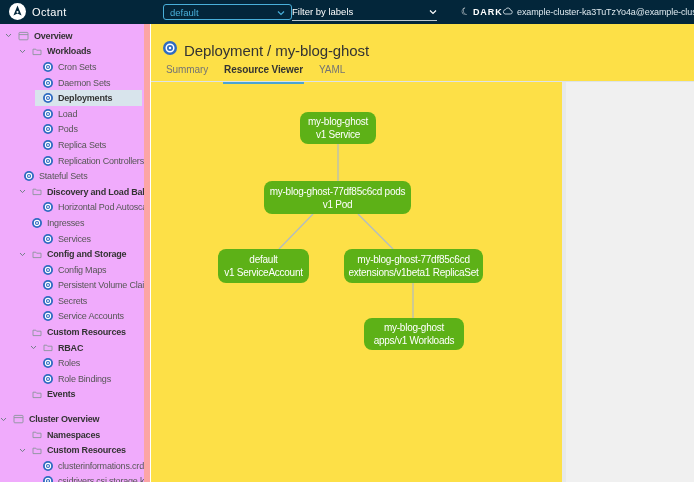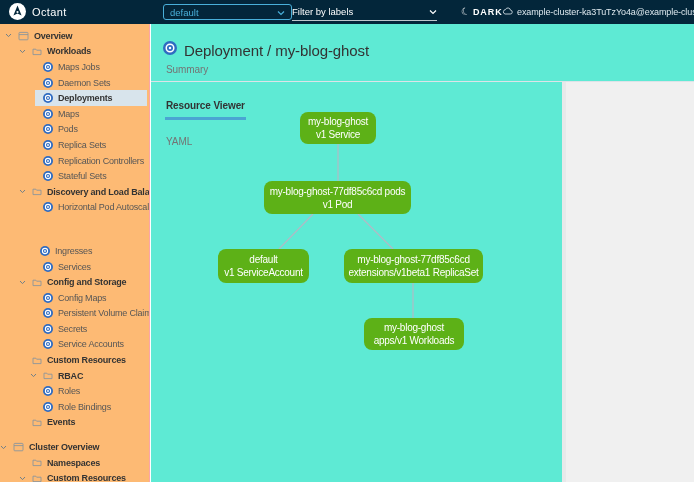--- a/index.html
+++ b/index.html
@@ -11,35 +11,35 @@
   .logo{position:absolute;left:9px;top:3px;width:17px;height:17px;}
   .app-name{position:absolute;left:32px;top:0;height:24px;line-height:24px;color:#fff;font-size:11px;letter-spacing:.4px;}
   .ns-dd{position:absolute;left:163px;top:4px;width:115px;height:14px;border:1px solid #49afd9;border-radius:3px;color:#49afd9;font-size:9.5px;display:flex;justify-content:space-between;align-items:center;padding:0 6px;cursor:pointer;}
   .filter{position:absolute;left:292px;top:3px;width:145px;height:17px;border-bottom:1px solid rgba(255,255,255,.75);color:#fff;font-size:9.5px;display:flex;justify-content:space-between;align-items:center;cursor:text;}
   .dark{position:absolute;left:461px;top:0;height:24px;display:flex;align-items:center;gap:3px;color:#fff;cursor:pointer;}
   .dark .moon{font-size:10px;line-height:1;transform:rotate(-15deg);}
   .dark .dlabel{font-size:9px;font-weight:700;letter-spacing:.9px;}
   .ctx{position:absolute;left:502px;top:0;height:24px;display:flex;align-items:center;gap:4px;color:#dde8ee;font-size:9px;letter-spacing:-.1px;cursor:pointer;white-space:nowrap;}
 
   
-  .sidebar{position:absolute;left:0;top:24px;width:150px;bottom:0;background:#fdba74;border-right:1px solid #fca5a5;overflow:hidden;box-sizing:border-box;padding-top:4px;}
+  .sidebar{position:absolute;left:0;top:24px;width:150px;bottom:0;background:#f0abfc;border-right:6px solid #fca5a5;overflow:hidden;box-sizing:border-box;padding-top:4px;}
   .srow{height:15.6px;display:flex;align-items:center;font-size:9px;letter-spacing:-.2px;color:#565656;white-space:nowrap;cursor:pointer;overflow:hidden;}
   .srow.bold{font-weight:700;color:#333;}
   .srow.gap{margin-top:9px;}
   .srow .chev{width:13px;flex:none;display:flex;align-items:center;}
   .srow .inner{display:flex;align-items:center;gap:5px;flex:1;height:100%;min-width:0;}
   .srow .inner .ic{flex:none;display:flex;align-items:center;}
   .srow.selected .inner{background:#d8e4ec;margin-left:-8px;padding-left:8px;margin-right:2px;}
   .srow.selected{color:#333;font-weight:700;}
 
   
-  .main{position:absolute;left:151px;top:24px;right:0;bottom:0;background:#5eead4;}
+  .main{position:absolute;left:151px;top:24px;right:0;bottom:0;background:#fde047;}
   .title-row{position:absolute;left:12px;top:17px;display:flex;align-items:center;gap:7px;}
   .title{font-size:15px;color:#333;letter-spacing:-.1px;}
-  .tabs{position:absolute;left:14px;top:38px;display:flex;gap:14px;flex-direction:column;}
+  .tabs{position:absolute;left:14px;top:38px;display:flex;gap:14px;}
   .tab{font-size:10px;color:#747474;padding:2px 1px 9px 1px;position:relative;cursor:pointer;letter-spacing:-.1px;}
   .tab.active{color:#333;font-weight:700;}
   .tab.active::after{content:"";position:absolute;left:0;right:0;bottom:0;height:3px;background:#4aa5d2;}
   .tabs-line{position:absolute;left:0;right:0;top:57px;height:1px;background:#dde3e8;}
 
   .graph{position:absolute;left:0;top:58px;width:411px;bottom:0;}
   .edges{position:absolute;left:0;top:0;}
   .node{position:absolute;background:#5db117;color:#fff;font-size:10px;letter-spacing:-.25px;text-align:center;display:flex;flex-direction:column;justify-content:center;line-height:1.3;border-radius:8px;cursor:pointer;box-sizing:border-box;padding:2px;}
   .right-panel{position:absolute;left:411px;top:58px;right:0;bottom:0;background:#f0f0f0;border-left:4px solid #e7e9ea;box-sizing:border-box;}
 </style>
@@ -126,21 +126,21 @@
       </div>
       <div class="srow" style="padding-left: 43px;">
         <div class="inner">
           <span class="ic">
             <svg width="10" height="10" viewBox="0 0 10 10">
               <circle cx="5" cy="5" r="5" fill="#2f6bc1"></circle>
               <circle cx="5" cy="5" r="2.6" fill="none" stroke="#fff" stroke-width="1.1"></circle>
               <circle cx="5" cy="5" r="0.9" fill="#fff"></circle>
             </svg>
           </span>
-          <span>Maps Jobs</span>
+          <span>Cron Sets</span>
         </div>
       </div>
       <div class="srow" style="padding-left: 43px;">
         <div class="inner">
           <span class="ic">
             <svg width="10" height="10" viewBox="0 0 10 10">
               <circle cx="5" cy="5" r="5" fill="#2f6bc1"></circle>
               <circle cx="5" cy="5" r="2.6" fill="none" stroke="#fff" stroke-width="1.1"></circle>
               <circle cx="5" cy="5" r="0.9" fill="#fff"></circle>
             </svg>
@@ -162,21 +162,21 @@
       </div>
       <div class="srow" style="padding-left: 43px;">
         <div class="inner">
           <span class="ic">
             <svg width="10" height="10" viewBox="0 0 10 10">
               <circle cx="5" cy="5" r="5" fill="#2f6bc1"></circle>
               <circle cx="5" cy="5" r="2.6" fill="none" stroke="#fff" stroke-width="1.1"></circle>
               <circle cx="5" cy="5" r="0.9" fill="#fff"></circle>
             </svg>
           </span>
-          <span>Maps</span>
+          <span>Load</span>
         </div>
       </div>
       <div class="srow" style="padding-left: 43px;">
         <div class="inner">
           <span class="ic">
             <svg width="10" height="10" viewBox="0 0 10 10">
               <circle cx="5" cy="5" r="5" fill="#2f6bc1"></circle>
               <circle cx="5" cy="5" r="2.6" fill="none" stroke="#fff" stroke-width="1.1"></circle>
               <circle cx="5" cy="5" r="0.9" fill="#fff"></circle>
             </svg>
@@ -201,21 +201,21 @@
           <span class="ic">
             <svg width="10" height="10" viewBox="0 0 10 10">
               <circle cx="5" cy="5" r="5" fill="#2f6bc1"></circle>
               <circle cx="5" cy="5" r="2.6" fill="none" stroke="#fff" stroke-width="1.1"></circle>
               <circle cx="5" cy="5" r="0.9" fill="#fff"></circle>
             </svg>
           </span>
           <span>Replication Controllers</span>
         </div>
       </div>
-      <div class="srow" style="padding-left: 43px;">
+      <div class="srow" style="padding-left: 24px;">
         <div class="inner">
           <span class="ic">
             <svg width="10" height="10" viewBox="0 0 10 10">
               <circle cx="5" cy="5" r="5" fill="#2f6bc1"></circle>
               <circle cx="5" cy="5" r="2.6" fill="none" stroke="#fff" stroke-width="1.1"></circle>
               <circle cx="5" cy="5" r="0.9" fill="#fff"></circle>
             </svg>
           </span>
           <span>Stateful Sets</span>
         </div>
@@ -240,21 +240,21 @@
           <span class="ic">
             <svg width="10" height="10" viewBox="0 0 10 10">
               <circle cx="5" cy="5" r="5" fill="#2f6bc1"></circle>
               <circle cx="5" cy="5" r="2.6" fill="none" stroke="#fff" stroke-width="1.1"></circle>
               <circle cx="5" cy="5" r="0.9" fill="#fff"></circle>
             </svg>
           </span>
           <span>Horizontal Pod Autoscalers</span>
         </div>
       </div>
-      <div class="srow" style="padding-left: 40px; margin-top: 28px;">
+      <div class="srow" style="padding-left: 32px;">
         <div class="inner">
           <span class="ic">
             <svg width="10" height="10" viewBox="0 0 10 10">
               <circle cx="5" cy="5" r="5" fill="#2f6bc1"></circle>
               <circle cx="5" cy="5" r="2.6" fill="none" stroke="#fff" stroke-width="1.1"></circle>
               <circle cx="5" cy="5" r="0.9" fill="#fff"></circle>
             </svg>
           </span>
           <span>Ingresses</span>
         </div>

